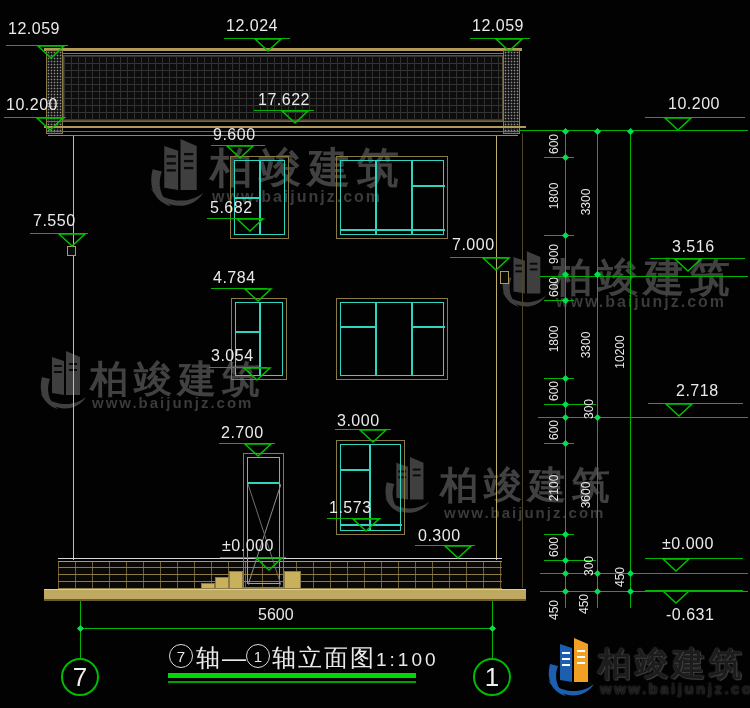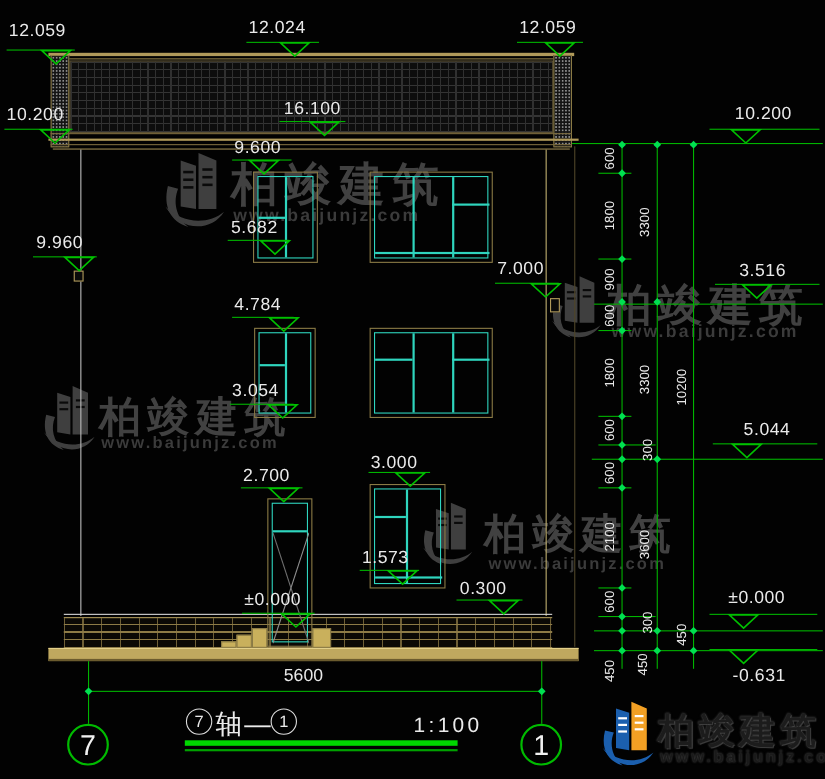--- a/index.html
+++ b/index.html
@@ -207,39 +207,39 @@
   <svg class="tri" style="left:495px;top:38px" width="28" height="15">
       <path d="M1 1 H27 L14 13 Z" fill="none" stroke="#00c000" stroke-width="1.5"></path>
     </svg>
 
   <span class="etext" style="left:6px;top:96px">10.200</span>
   <div class="gl" style="left:4px;top:117px;width:62px"></div>
   <svg class="tri" style="left:36px;top:117px" width="28" height="15">
       <path d="M1 1 H27 L14 13 Z" fill="none" stroke="#00c000" stroke-width="1.5"></path>
     </svg>
 
-  <span class="etext" style="left:258px;top:91px">16.100</span>
+  <span class="etext" style="left:258px;top:91px">17.622</span>
   <div class="gl" style="left:254px;top:110px;width:60px"></div>
   <svg class="tri" style="left:281px;top:110px" width="28" height="15">
       <path d="M1 1 H27 L14 13 Z" fill="none" stroke="#00c000" stroke-width="1.5"></path>
     </svg>
 
   <span class="etext" style="left:213px;top:126px">9.600</span>
   <div class="gl" style="left:211px;top:145px;width:54px"></div>
   <svg class="tri" style="left:226px;top:145px" width="28" height="15">
       <path d="M1 1 H27 L14 13 Z" fill="none" stroke="#00c000" stroke-width="1.5"></path>
     </svg>
 
   <span class="etext" style="left:210px;top:199px">5.682</span>
   <div class="gl" style="left:207px;top:218px;width:56px"></div>
   <svg class="tri" style="left:236px;top:218px" width="28" height="15">
       <path d="M1 1 H27 L14 13 Z" fill="none" stroke="#00c000" stroke-width="1.5"></path>
     </svg>
 
-  <span class="etext" style="left:33px;top:212px">9.960</span>
+  <span class="etext" style="left:33px;top:212px">7.550</span>
   <div class="gl" style="left:30px;top:233px;width:58px"></div>
   <svg class="tri" style="left:58px;top:233px" width="28" height="15">
       <path d="M1 1 H27 L14 13 Z" fill="none" stroke="#00c000" stroke-width="1.5"></path>
     </svg>
 
   <span class="etext" style="left:452px;top:236px">7.000</span>
   <div class="gl" style="left:450px;top:257px;width:58px"></div>
   <svg class="tri" style="left:482px;top:257px" width="28" height="15">
       <path d="M1 1 H27 L14 13 Z" fill="none" stroke="#00c000" stroke-width="1.5"></path>
     </svg>
@@ -291,21 +291,21 @@
   <svg class="tri" style="left:664px;top:117px" width="28" height="15">
       <path d="M1 1 H27 L14 13 Z" fill="none" stroke="#00c000" stroke-width="1.5"></path>
     </svg>
 
   <span class="etext" style="left:672px;top:238px">3.516</span>
   <div class="gl" style="left:650px;top:258px;width:95px"></div>
   <svg class="tri" style="left:674px;top:258px" width="28" height="15">
       <path d="M1 1 H27 L14 13 Z" fill="none" stroke="#00c000" stroke-width="1.5"></path>
     </svg>
 
-  <span class="etext" style="left:676px;top:382px">5.044</span>
+  <span class="etext" style="left:676px;top:382px">2.718</span>
   <div class="gl" style="left:648px;top:403px;width:95px"></div>
   <svg class="tri" style="left:665px;top:403px" width="28" height="15">
       <path d="M1 1 H27 L14 13 Z" fill="none" stroke="#00c000" stroke-width="1.5"></path>
     </svg>
 
   <span class="etext" style="left:662px;top:535px">±0.000</span>
   <div class="gl" style="left:645px;top:558px;width:98px"></div>
   <svg class="tri" style="left:662px;top:558px" width="28" height="15">
       <path d="M1 1 H27 L14 13 Z" fill="none" stroke="#00c000" stroke-width="1.5"></path>
     </svg>
@@ -391,20 +391,21 @@
       <span>1</span>
     </div>
 
   <div class="tcirc" style="left:169px;top:644px">
       <span>7</span>
     </div>
   <div class="ttext" style="left:196px;top:642px">轴—</div>
   <div class="tcirc" style="left:246px;top:644px">
       <span>1</span>
     </div>
+  <div class="ttext" style="left:272px;top:642px">轴立面图</div>
   <div class="ttext" style="left:376px;top:649px;font-size:19px;letter-spacing:3px">1:100</div>
   <div class="abs" style="left:168px;top:673px;width:248px;height:5px;background:#00d800"></div>
   <div class="abs" style="left:168px;top:681px;width:248px;height:2px;background:#00a000"></div>
 
   <svg class="abs" style="left:544px;top:636px" width="54" height="66" viewBox="0 0 50 66">
     <path d="M14 8 L26 12 V46 L14 44 Z" fill="#1b5fae"></path>
     <path d="M28 2 L42 8 V46 H28 Z" fill="#f2a024"></path>
     <g fill="#ffffff">
         <rect x="16" y="16" width="8" height="2"></rect>
         <rect x="16" y="22" width="8" height="2"></rect>

